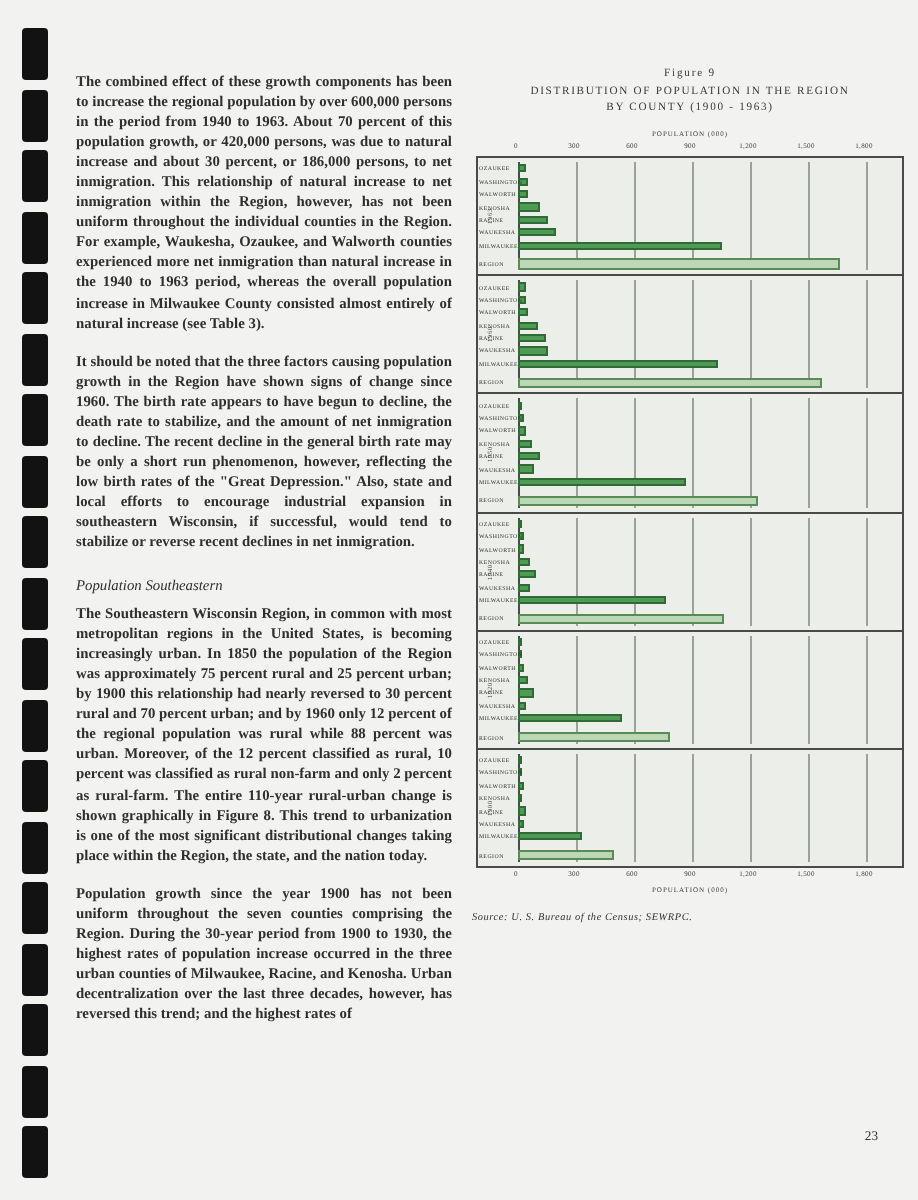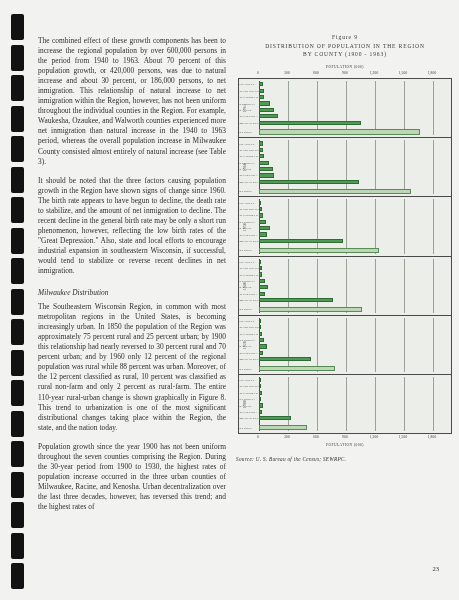--- a/index.html
+++ b/index.html
@@ -48,20 +48,21 @@
     width: 188px;
   }
   #text-col p {
     margin: 0 0 9px 0;
     font-size: 7.4px;
     line-height: 10.05px;
     text-align: justify;
     text-justify: inter-word;
     letter-spacing: 0.02px;
     color: #2f2f2f;
+    font-weight: bold;
   }
   #text-col h3.sec-head {
     margin: 12px 0 4px 0;
     font-size: 7.4px;
     font-style: italic;
     font-weight: normal;
     line-height: 10px;
     color: #2f2f2f;
   }
 
@@ -249,21 +250,21 @@
       <div class="bind-mark" style="top: 441px;"></div>
       <div class="bind-mark" style="top: 471.5px;"></div>
       <div class="bind-mark" style="top: 502px;"></div>
       <div class="bind-mark" style="top: 532.5px;"></div>
       <div class="bind-mark" style="top: 563px;"></div>
     </div>
 
   <div id="text-col">
     <p>The combined effect of these growth components has been to increase the regional population by over 600,000 persons in the period from 1940 to 1963. About 70 percent of this population growth, or 420,000 persons, was due to natural increase and about 30 percent, or 186,000 persons, to net inmigration. This relationship of natural increase to net inmigration within the Region, however, has not been uniform throughout the individual counties in the Region. For example, Waukesha, Ozaukee, and Walworth counties experienced more net inmigration than natural increase in the 1940 to 1963 period, whereas the overall population increase in Milwaukee County consisted almost entirely of natural increase (see Table 3).</p>
     <p>It should be noted that the three factors causing population growth in the Region have shown signs of change since 1960. The birth rate appears to have begun to decline, the death rate to stabilize, and the amount of net inmigration to decline. The recent decline in the general birth rate may be only a short run phenomenon, however, reflecting the low birth rates of the "Great Depression." Also, state and local efforts to encourage industrial expansion in southeastern Wisconsin, if successful, would tend to stabilize or reverse recent declines in net inmigration.</p>
-    <h3 class="sec-head">Milwaukee Distribution</h3>
+    <h3 class="sec-head">Population Southeastern</h3>
     <p>The Southeastern Wisconsin Region, in common with most metropolitan regions in the United States, is becoming increasingly urban. In 1850 the population of the Region was approximately 75 percent rural and 25 percent urban; by 1900 this relationship had nearly reversed to 30 percent rural and 70 percent urban; and by 1960 only 12 percent of the regional population was rural while 88 percent was urban. Moreover, of the 12 percent classified as rural, 10 percent was classified as rural non-farm and only 2 percent as rural-farm. The entire 110-year rural-urban change is shown graphically in Figure 8. This trend to urbanization is one of the most significant distributional changes taking place within the Region, the state, and the nation today.</p>
     <p>Population growth since the year 1900 has not been uniform throughout the seven counties comprising the Region. During the 30-year period from 1900 to 1930, the highest rates of population increase occurred in the three urban counties of Milwaukee, Racine, and Kenosha. Urban decentralization over the last three decades, however, has reversed this trend; and the highest rates of</p>
   </div>
 
   <div id="fig-col">
     <div class="fig-num">Figure 9</div>
     <div class="fig-title">
       <div>DISTRIBUTION OF POPULATION IN THE REGION</div>
       <div>BY COUNTY (1900 - 1963)</div>
     </div>

